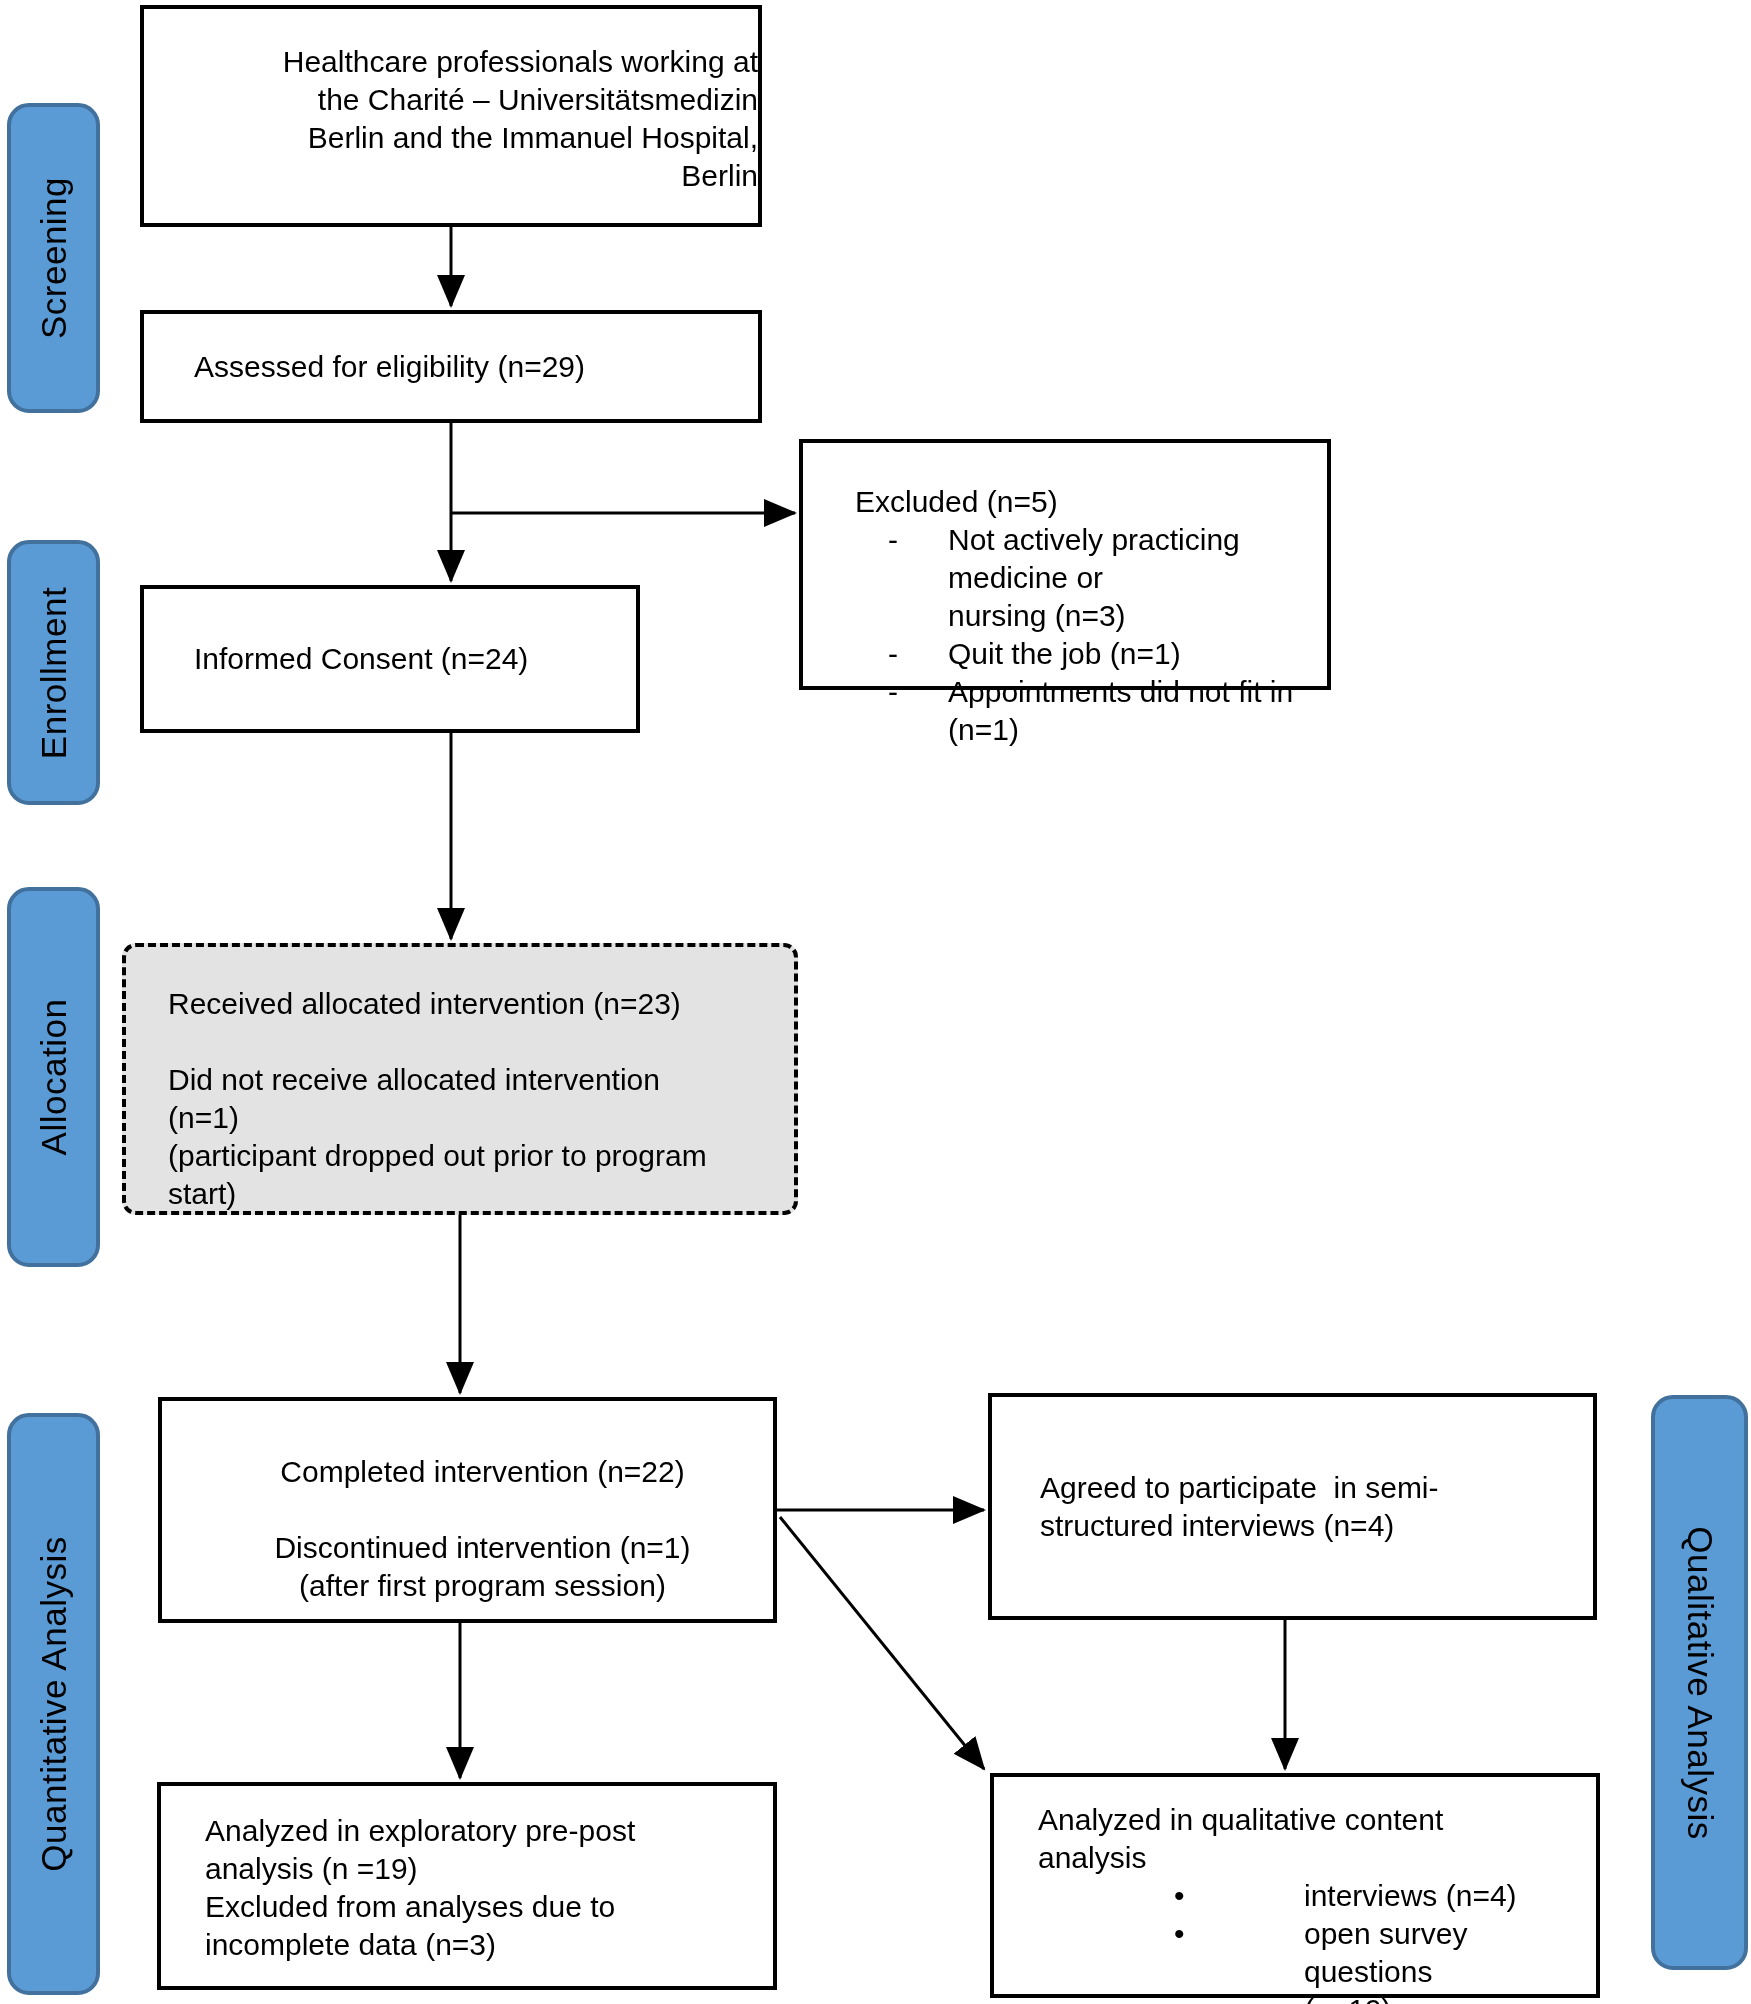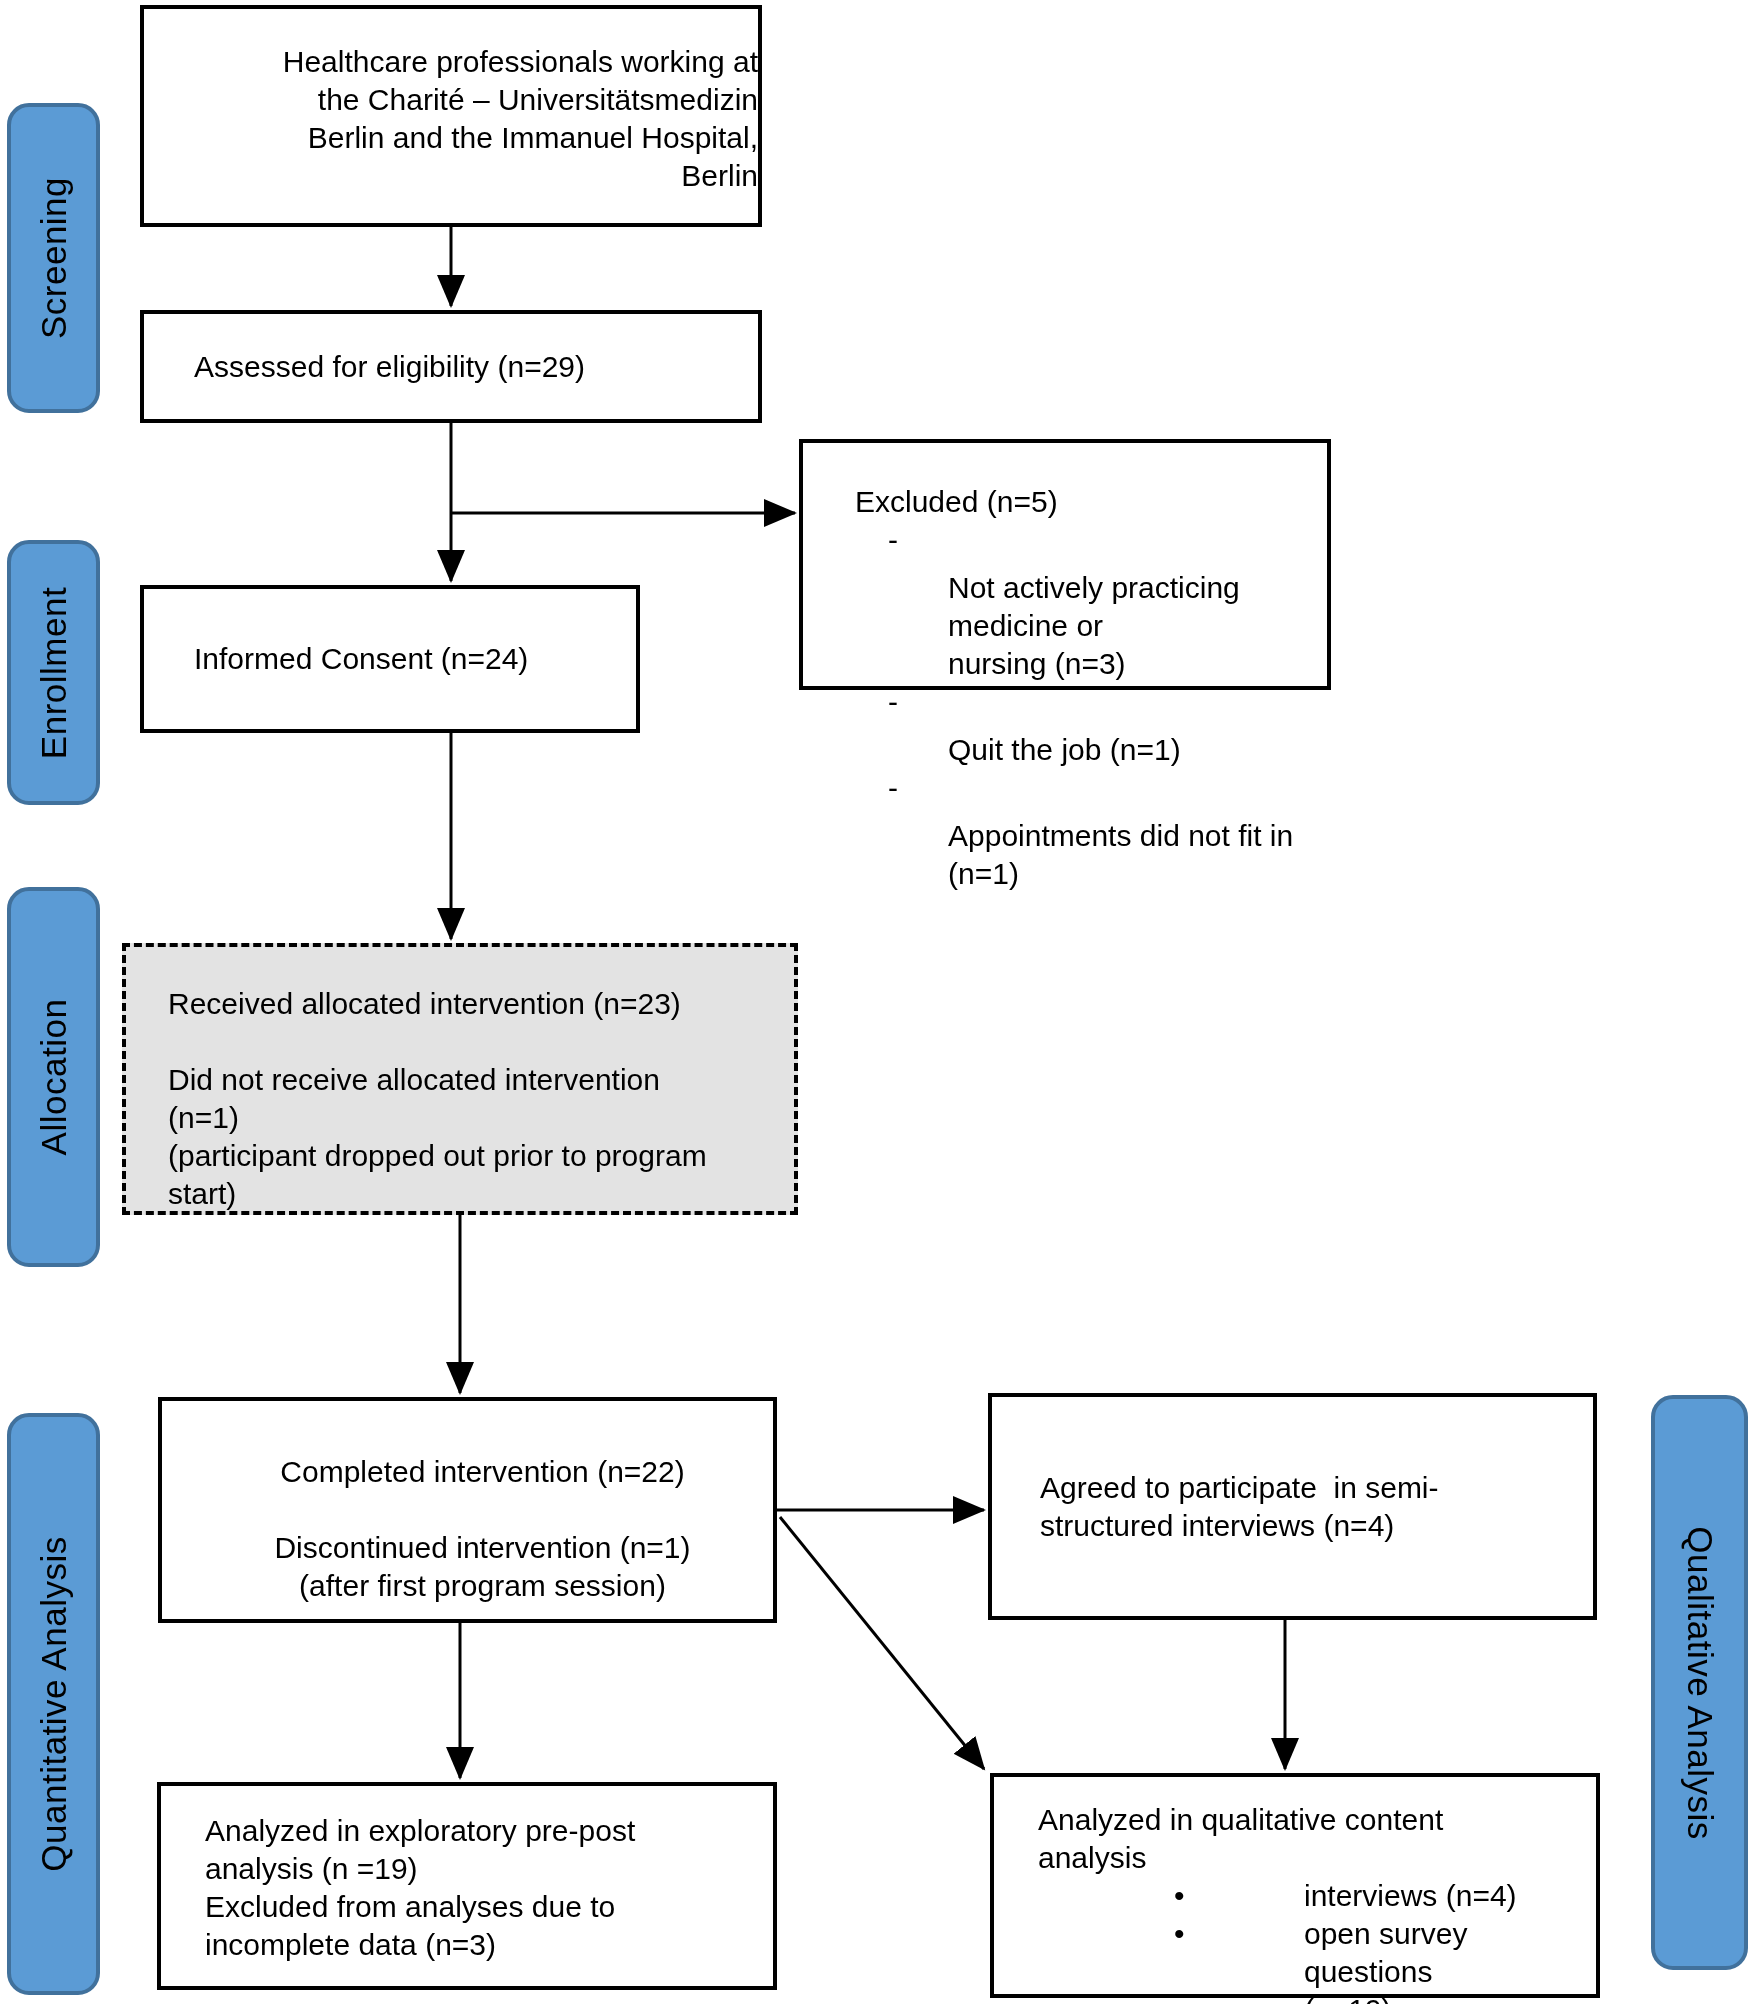--- a/index.html
+++ b/index.html
@@ -42,26 +42,27 @@
     border:4px solid var(--box-border);
     box-sizing:border-box;
     font-size:30px;
     line-height:38px;
   }
   .fbox .txt{white-space:pre-wrap;}
   .vcenter{display:flex;align-items:center;}
   .dashed{
     border-style:dashed;
     background:var(--allocation-box-fill);
+    border-radius:14px;
   }
   .center-text{text-align:right;}
   
   .dash-row{display:flex;padding-left:85px;}
   .dash-marker{width:60px;flex:none;}
-  .dash-text{flex:1;white-space:pre-wrap;margin-top:48px;}
+  .dash-text{flex:1;white-space:pre-wrap;}
   
   .qual-row{display:flex;padding-left:180px;}
   .qual-marker{width:130px;flex:none;text-align:left;}
   .qual-text{flex:1;white-space:pre-wrap;}
   
   .wires{position:absolute;left:0;top:0;pointer-events:none;}
   .wires line, .wires path.wire{stroke:var(--line);stroke-width:3;fill:none;}
   .arrowhead{fill:var(--line);}
 </style>
 </head>

